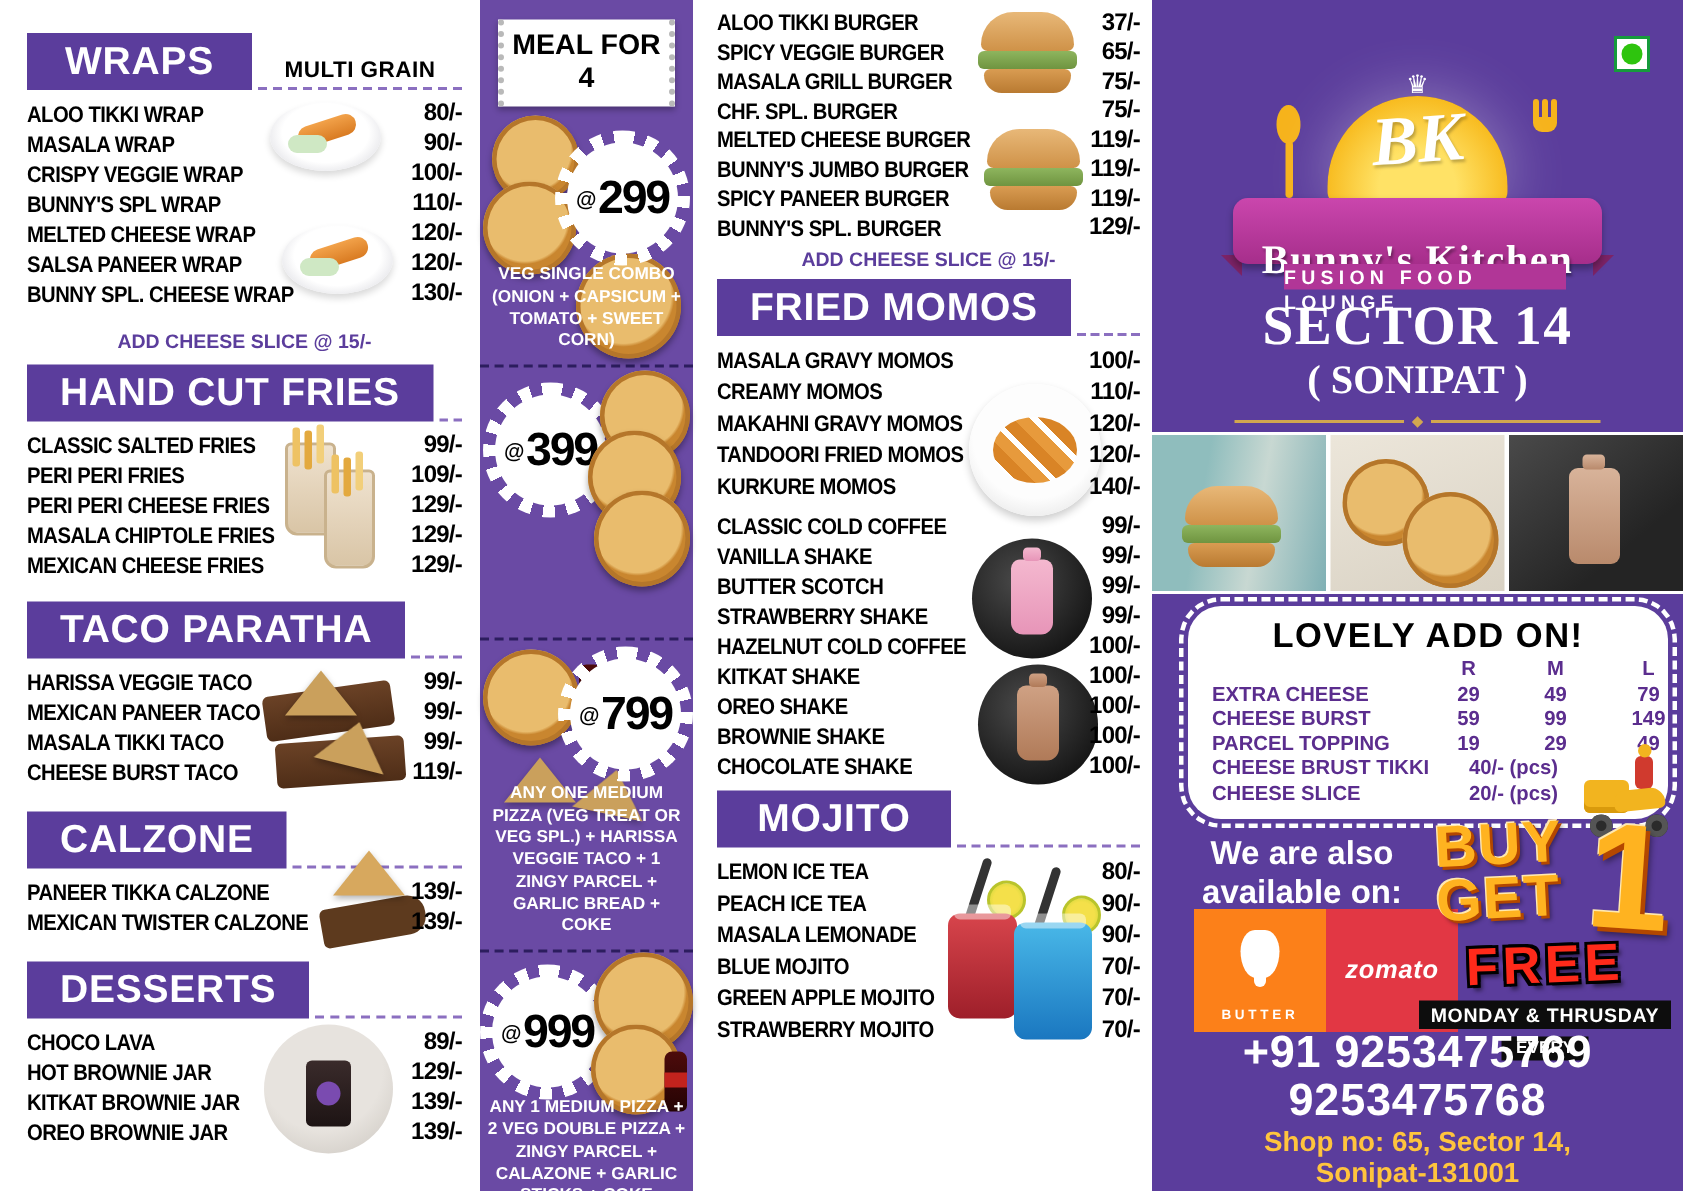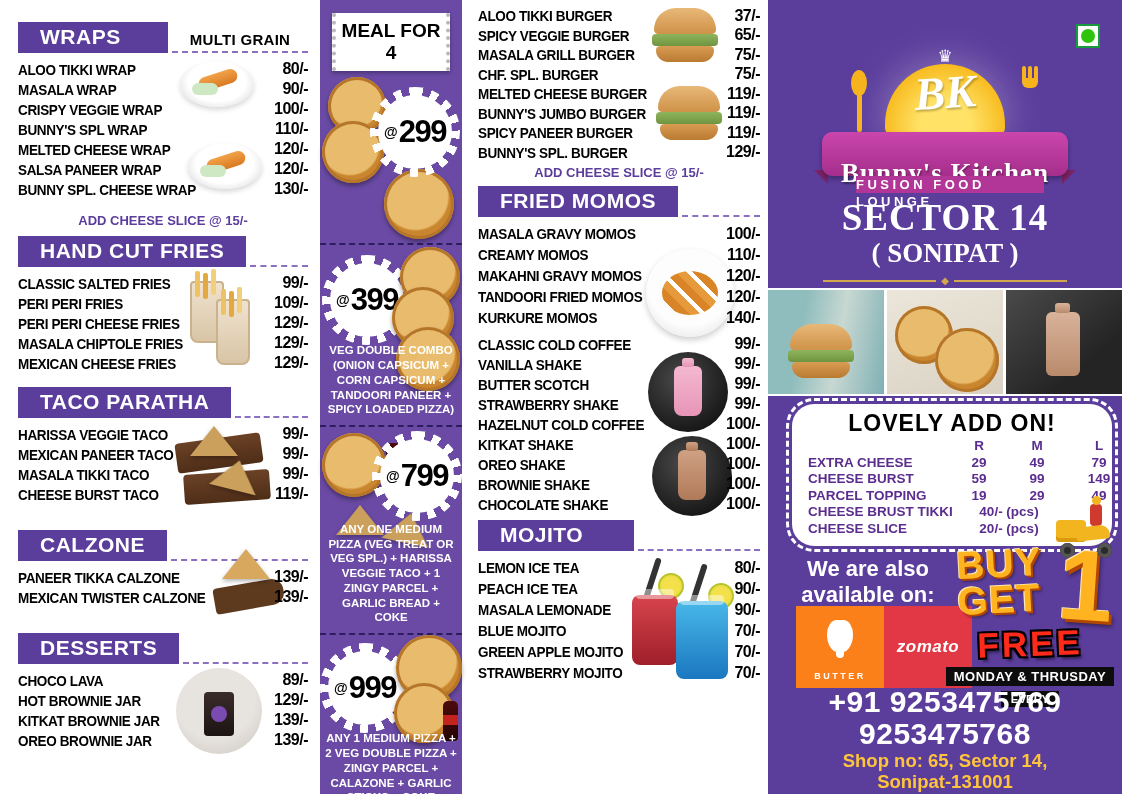--- a/index.html
+++ b/index.html
@@ -5,22 +5,22 @@
   * { margin:0; padding:0; box-sizing:border-box; }
   body { background:#888; font-family:"Liberation Sans", sans-serif; }
   .page { width:1122px; height:794px; background:#fff; display:flex; position:relative; overflow:hidden; }
 
   
   .mcol { padding:0 10px 0 18px; }
   .col1 { width:318px; }
   .col3 { width:304px; padding:0 8px 0 14px; }
 
   .sec { display:flex; align-items:flex-end; }
-  .bar { background:#5b3d9c; color:#fff; font-weight:bold; font-size:21px; letter-spacing:.5px;
-         padding:3px 22px 4px; white-space:nowrap; }
+  .bar { background:#5b3d9c; color:#fff; font-weight:bold; font-size:26px; letter-spacing:.5px;
+         padding:3px 22px 4px; text-align:center; white-space:nowrap; }
   .dash { flex:1; border-bottom:2px dashed #8b6fc0; height:10px; margin-left:4px; }
   .dash.lbl { height:auto; text-align:center; font-weight:bold; font-size:15px; color:#000;
               padding-bottom:3px; letter-spacing:.3px; }
 
   .items { position:relative; margin-top:6px;text-align:right; }
   .row { display:flex; align-items:center; height:20px; font-weight:bold; }
   .nm { font-size:15px; letter-spacing:-.4px; transform:scaleX(.9); transform-origin:left center;
         white-space:nowrap; z-index:2; }
   .sp { flex:1; }
   .pr { width:50px; font-size:16px; letter-spacing:-.5px; z-index:2; }
@@ -157,21 +157,21 @@
                  text-shadow:2px 2px 0 #000, -2px -2px 0 #000, 2px -2px 0 #000, -2px 2px 0 #000, 3px 4px 3px rgba(0,0,0,.5);
                  transform:rotate(-2deg); }
   .chip { display:inline-block; background:#0d0d0d; color:#fff; font-weight:bold; }
   .chip.every { font-size:11.5px; padding:2px 10px; margin-top:5px; }
   .chip.days { font-size:13px; padding:2px 8px; margin-top:3px; letter-spacing:.5px; }
 
   .phones { position:absolute; top:686px; left:0; right:0; text-align:center; color:#fff; font-weight:bold; font-size:30px; line-height:1.07; letter-spacing:.5px; }
   .address { position:absolute; top:750px; left:0; right:0; text-align:center; color:#ffc43d; font-weight:bold; font-size:18.5px; line-height:1.16; }
 
   
-  .mt22 { margin-top:22px; } .mt14 { margin-top:14px; } .mt26 { margin-top:26px; } .mt4 { margin-top:4px; } .mt6 { margin-top:6px; }
+  .mt22 { margin-top:22px; } .mt14 { margin-top:14px; } .mt26 { margin-top:16px; } .mt4 { margin-top:4px; } .mt6 { margin-top:6px; }
   .row.h19 { height:19.5px; } .row.h21 { height:21px; }
 </style>
 </head>
 <body>
 
 <div class="page">
 
   <div class="mcol col1">
 
     <div class="sec mt22">
@@ -399,35 +399,35 @@
         <div class="pz" style="width:58px;height:58px;top:0;left:6px;"></div>
         <div class="pz" style="width:62px;height:62px;top:44px;left:0;"></div>
       </div>
       <div class="pz" style="width:70px;height:70px;top:92px;left:64px;"></div>
       <div class="star" style="top:10px; right:2px;">
         <div class="in">
             <span class="at">@</span>
             <span class="val">299</span>
           </div>
       </div>
+      <div class="desc">VEG SINGLE COMBO (ONION + CAPSICUM + TOMATO + SWEET CORN)</div>
     </div>
 
     <div class="combo c2">
       <div class="star" style="top:10px; left:2px;">
         <div class="in">
             <span class="at">@</span>
             <span class="val">399</span>
           </div>
       </div>
       <div class="pzc" style="right:2px; top:2px; width:80px; height:130px;">
         <div class="pz" style="width:60px;height:60px;top:0;right:0;"></div>
         <div class="pz" style="width:62px;height:62px;top:40px;right:6px;"></div>
         <div class="pz" style="width:64px;height:64px;top:80px;right:0;"></div>
       </div>
-      <div class="desc">VEG DOUBLE COMBO (ONION CAPSICUM + CORN CAPSICUM + TANDOORI PANEER + SPICY LOADED PIZZA)</div>
     </div>
 
     <div class="combo c3">
       <div class="pz" style="width:64px;height:64px;top:6px;left:2px;"></div>
       <div class="coke" style="left:66px; top:16px;"></div>
       <div class="pzc" style="left:6px; top:72px; width:130px; height:70px;">
         <span class="taco-sh" style="left:10px; top:6px;"></span>
         <span class="taco-sh" style="left:58px; top:14px; transform:rotate(12deg);"></span>
       </div>
       <div class="star" style="top:4px; right:0;">

